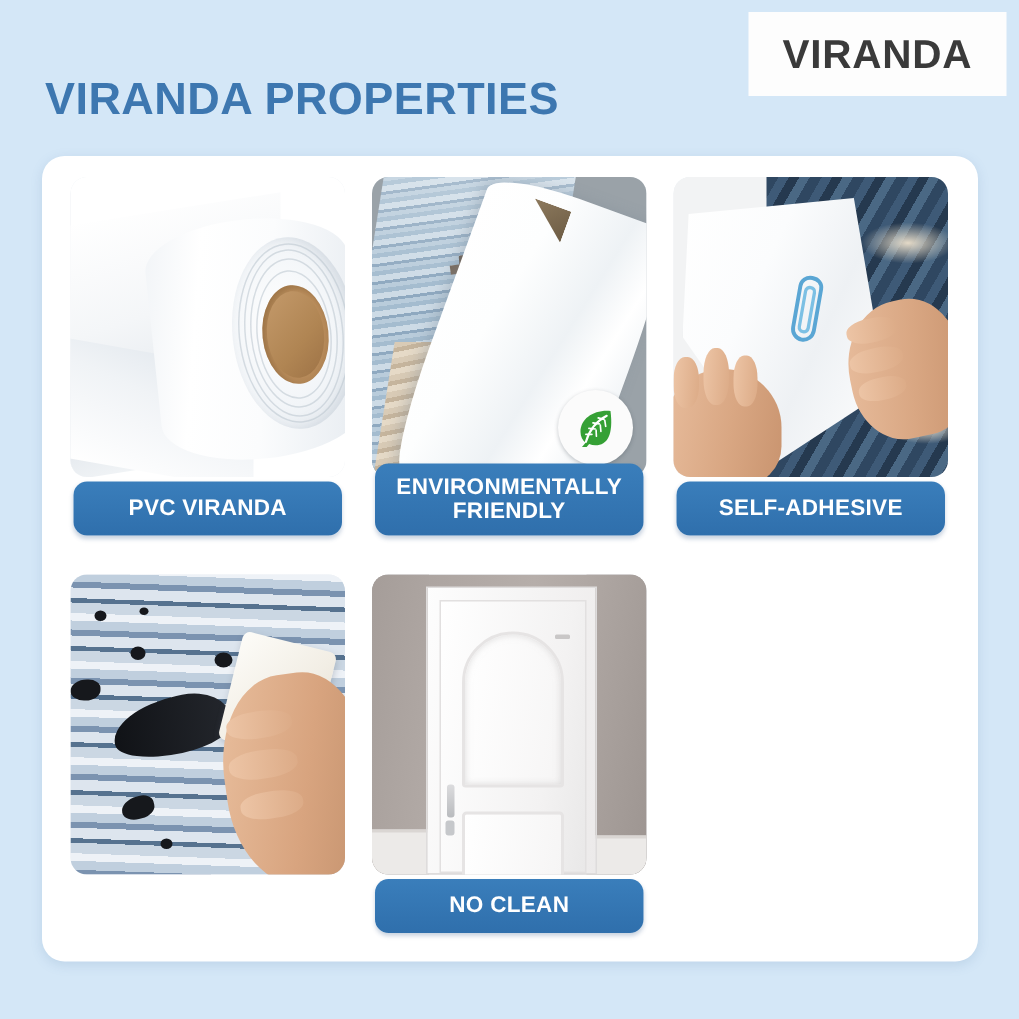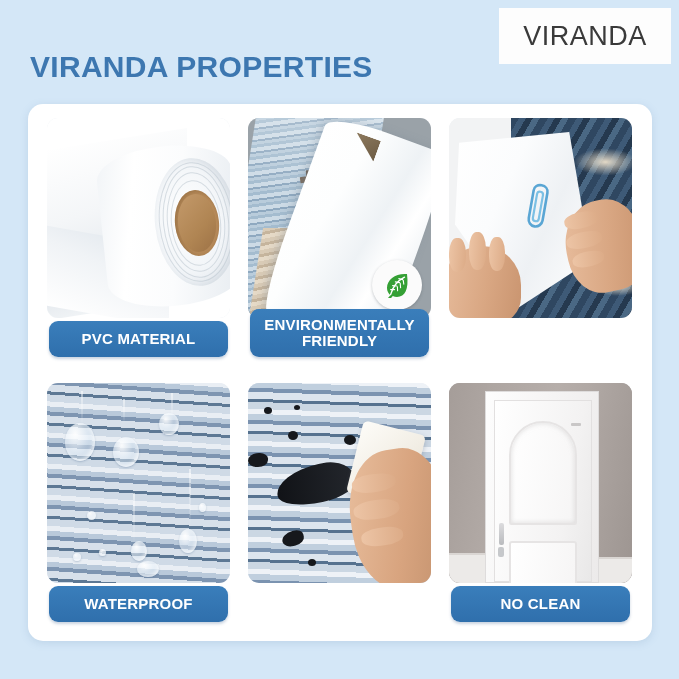--- a/index.html
+++ b/index.html
@@ -12,21 +12,21 @@
   .page { position:relative; width:679px; height:679px; background:#d4e7f7; }
 
   
   .brand-box {
     position:absolute; top:8px; left:499px;
     width:172px; height:56px;
     background:#fdfdfd;
     display:flex; align-items:center; justify-content:center;
   }
   .brand-text {
-    font-size:27px; font-weight:normal; color:#3a3a3a;
+    font-size:27px; font-weight:bold; color:#3a3a3a;
     letter-spacing:0.5px;
   }
 
   
   .page-title {
     position:absolute; left:30px; top:50px;
     font-size:30px; font-weight:bold;
     color:#3d77b0; letter-spacing:0.3px;
   }
 
@@ -343,21 +343,21 @@
           <div class="roll-end"></div>
           <div class="roll-ring" style="left:112px;top:44px;width:74px;height:120px;"></div>
           <div class="roll-ring" style="left:116px;top:48px;width:66px;height:112px;"></div>
           <div class="roll-ring" style="left:120px;top:54px;width:58px;height:100px;"></div>
           <div class="roll-ring" style="left:124px;top:62px;width:50px;height:86px;"></div>
           <div class="roll-core">
             <div class="roll-core-in"></div>
           </div>
         </div>
         <div class="label">
-          <span>PVC MATERIAL</span>
+          <span>PVC VIRANDA</span>
         </div>
       </div>
 
       <div class="cell">
         <div class="photo">
           <div class="eco-bg"></div>
           <div class="eco-scene"></div>
           <div class="eco-sand"></div>
           <div class="eco-post" style="left:60px;top:52px;height:52px;"></div>
           <div class="eco-post" style="left:78px;top:60px;height:46px;"></div>
@@ -398,45 +398,25 @@
             <div class="finger" style="left:6px;top:-8px;width:17px;height:34px;"></div>
             <div class="finger" style="left:26px;top:-14px;width:17px;height:38px;"></div>
             <div class="finger" style="left:46px;top:-9px;width:16px;height:34px;"></div>
           </div>
           <div class="hand adh-hand-r">
             <div class="finger" style="left:4px;top:8px;width:34px;height:16px;"></div>
             <div class="finger" style="left:2px;top:28px;width:36px;height:16px;"></div>
             <div class="finger" style="left:4px;top:48px;width:32px;height:15px;"></div>
           </div>
         </div>
+        <div class="label">
+          <span>SELF-ADHESIVE</span>
+        </div>
       </div>
 
-      <div class="cell">
-        <div class="photo">
-          <div class="wp-bg"></div>
-          <div class="trail" style="left:34px;top:8px;height:34px;"></div>
-          <div class="trail" style="left:76px;top:16px;height:24px;"></div>
-          <div class="trail" style="left:124px;top:10px;height:26px;"></div>
-          <div class="trail" style="left:142px;top:86px;height:58px;"></div>
-          <div class="trail" style="left:86px;top:110px;height:50px;"></div>
-          <div class="drop" style="left:18px;top:40px;width:30px;height:38px;"></div>
-          <div class="drop" style="left:66px;top:54px;width:26px;height:30px;"></div>
-          <div class="drop" style="left:112px;top:30px;width:20px;height:22px;"></div>
-          <div class="drop" style="left:132px;top:146px;width:18px;height:24px;"></div>
-          <div class="drop" style="left:84px;top:158px;width:16px;height:20px;"></div>
-          <div class="drop" style="left:90px;top:178px;width:22px;height:16px;"></div>
-          <div class="drop" style="left:40px;top:128px;width:9px;height:9px;"></div>
-          <div class="drop" style="left:26px;top:170px;width:8px;height:8px;"></div>
-          <div class="drop" style="left:52px;top:166px;width:7px;height:7px;"></div>
-          <div class="drop" style="left:152px;top:120px;width:7px;height:9px;"></div>
-        </div>
-        <div class="label">
-          <span>WATERPROOF</span>
-        </div>
-      </div>
 
       <div class="cell">
         <div class="photo">
           <div class="cl-bg"></div>
           <div class="stain" style="left:16px;top:24px;width:8px;height:7px;"></div>
           <div class="stain" style="left:46px;top:22px;width:6px;height:5px;"></div>
           <div class="stain" style="left:40px;top:48px;width:10px;height:9px;"></div>
           <div class="stain" style="left:96px;top:52px;width:12px;height:10px;"></div>
           <div class="stain-big"></div>
           <div class="stain" style="left:0px;top:70px;width:20px;height:14px;border-radius:55% 40% 50% 45%;"></div>

